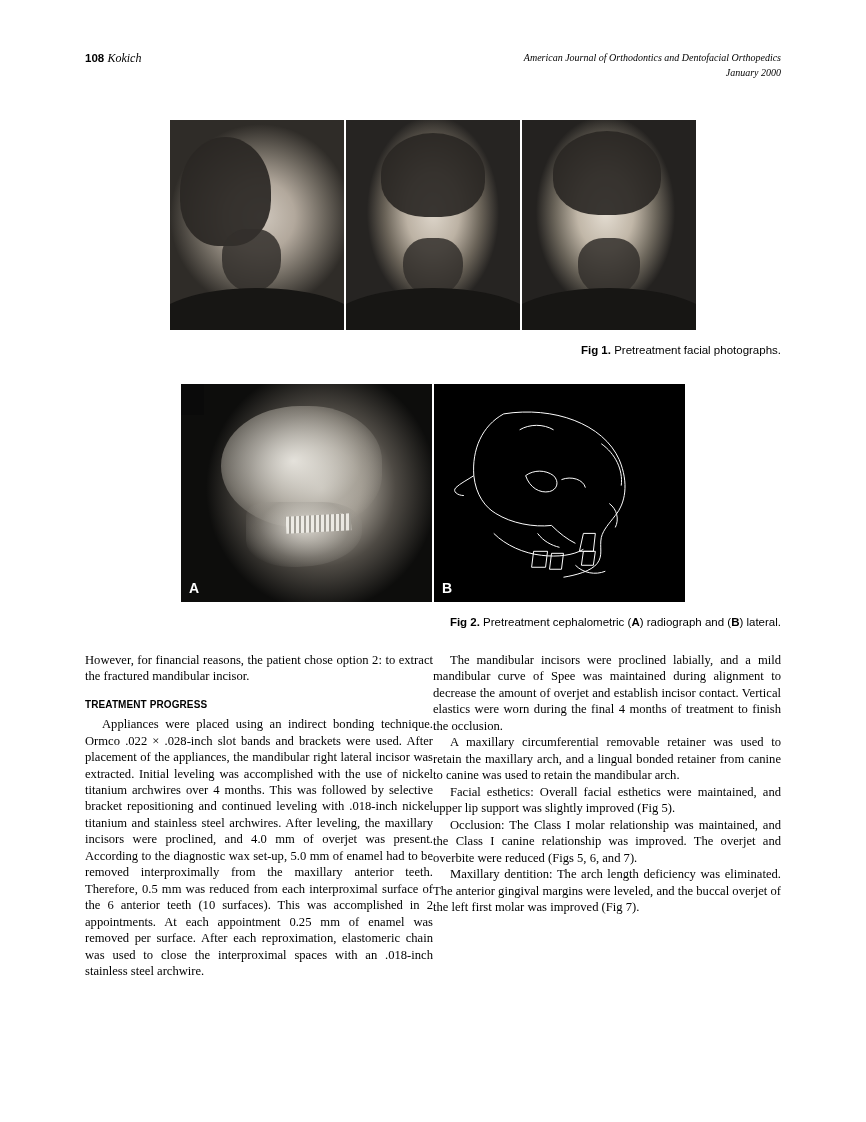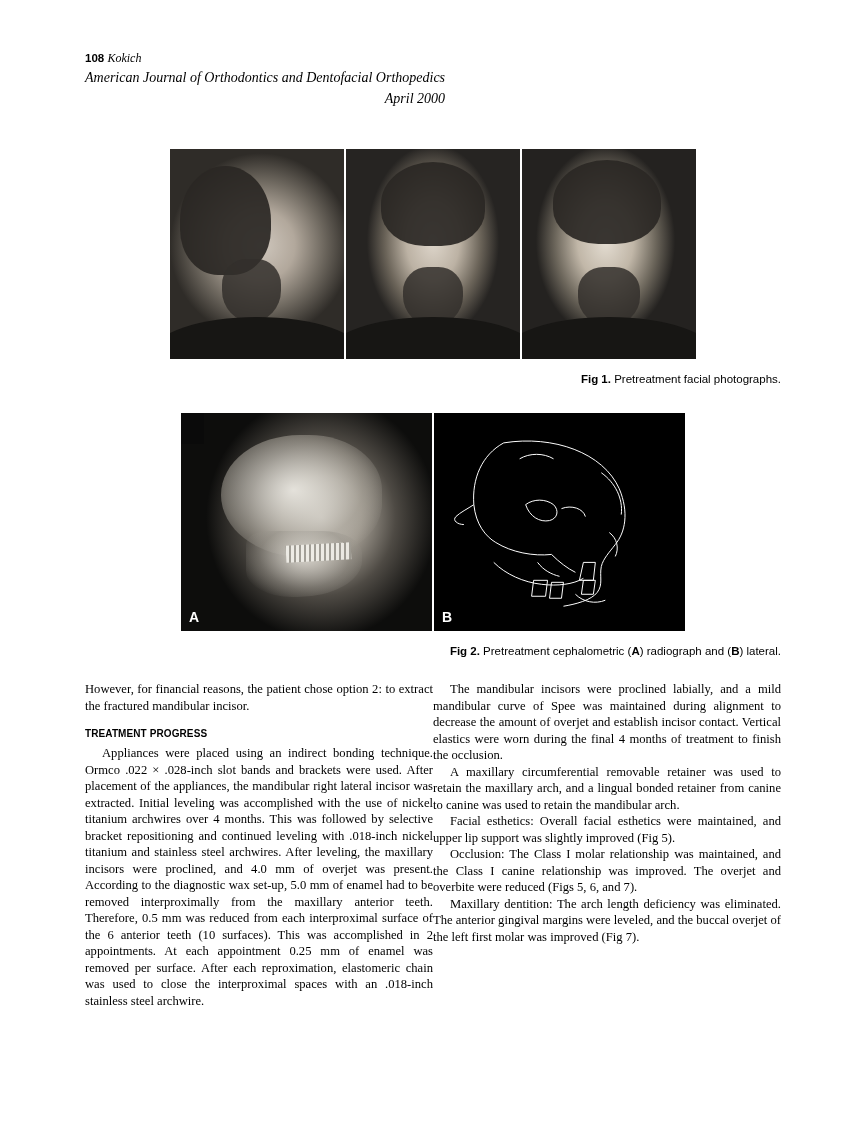--- a/index.html
+++ b/index.html
@@ -25,38 +25,37 @@
     width: 696px;
   }
 
   
   .runhead {
     display: flex;
     justify-content: space-between;
     align-items: flex-start;
     font-size: 11.5px;
     line-height: 1.45;
-    flex-direction: column;
   }
   .runhead-left {
     font-family: "Liberation Sans", sans-serif;
     font-size: 11.5px;
   }
   .runhead-left .pageno {
     font-weight: bold;
   }
   .runhead-left .author {
     font-family: "Liberation Serif", serif;
     font-style: italic;
     font-size: 12px;
   }
   .runhead-right {
     text-align: right;
     font-style: italic;
-    font-size: 14px;
+    font-size: 10px;
     line-height: 1.5;
   }
 
   
   .fig1-wrap {
     margin-top: 40px;
     display: flex;
     justify-content: center;
   }
   .fig1 {
@@ -230,21 +229,21 @@
 <div class="page">
   <div class="content">
 
     <div class="runhead">
       <div class="runhead-left">
         <span class="pageno">108</span>
         <span class="author">Kokich</span>
       </div>
       <div class="runhead-right">
         <div>American Journal of Orthodontics and Dentofacial Orthopedics</div>
-        <div>April 2000</div>
+        <div>January 2000</div>
       </div>
     </div>
 
     <div class="fig1-wrap">
       <div class="fig1">
         <div class="photo p1">
           <div class="ph-bg"></div>
           <div class="hairmass"></div>
           <div class="beard"></div>
           <div class="shoulders"></div>

